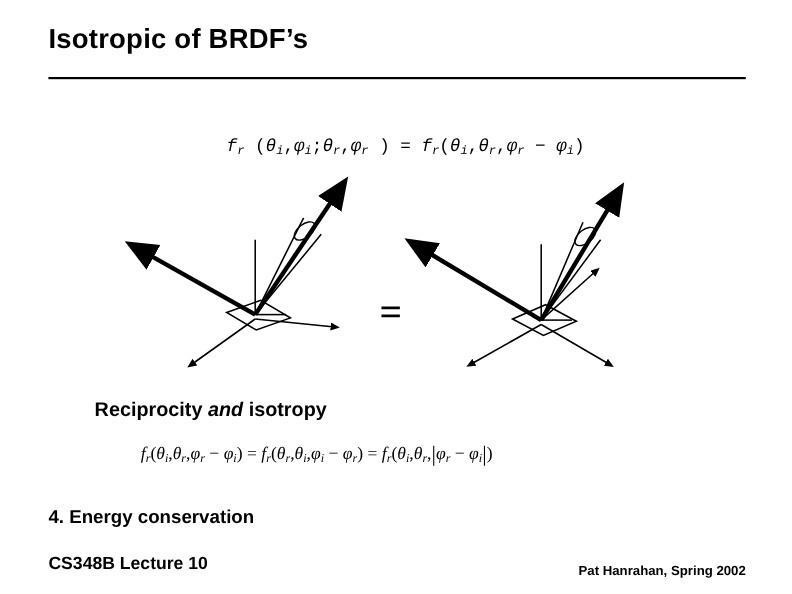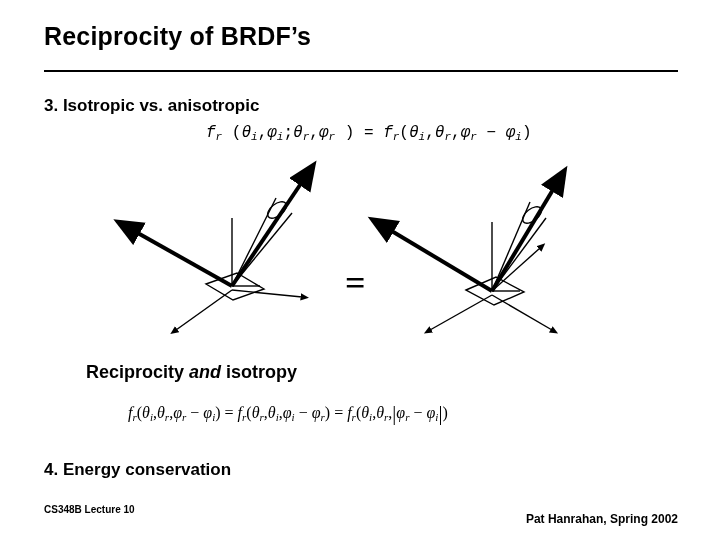--- a/index.html
+++ b/index.html
@@ -91,45 +91,44 @@
     left: 345px;
     top: 262px;
     font-size: 36px;
     font-weight: bold;
     font-family: "Liberation Serif", serif;
   }
   .footer-left {
     position: absolute;
     left: 44px;
     top: 504px;
-    font-size: 10px;
+    font-size: 16px;
     font-weight: bold;
   }
   .footer-right {
     position: absolute;
     right: 42px;
     top: 512px;
     font-size: 12px;
     font-weight: bold;
   }
   .diagram {
     position: absolute;
     left: 0;
     top: 0;
   }
 </style>
 </head>
 <body>
 
 <div class="slide">
 
-  <div class="title">Reciprocity of BRDF’s</div>
+  <div class="title">Isotropic of BRDF’s</div>
   <div class="title-rule"></div>
 
-  <div class="heading3">3. Isotropic vs. anisotropic</div>
 
   <div class="eq-top">
     <span class="mvar">f</span><span class="sub">r</span>&nbsp;(<span class="mvar">θ</span><span class="sub">i</span>,<span class="mvar">φ</span><span class="sub">i</span>;<span class="mvar">θ</span><span class="sub">r</span>,<span class="mvar">φ</span><span class="sub">r</span>&nbsp;) = <span class="mvar">f</span><span class="sub">r</span>(<span class="mvar">θ</span><span class="sub">i</span>,<span class="mvar">θ</span><span class="sub">r</span>,<span class="mvar">φ</span><span class="sub">r</span> − <span class="mvar">φ</span><span class="sub">i</span>)
   </div>
 
   <svg class="diagram" width="720" height="540" viewBox="0 0 720 540">
     <defs>
       <marker id="ah" markerWidth="9" markerHeight="9" refX="1" refY="3.2" orient="auto" markerUnits="strokeWidth">
         <path d="M0,0 L0,6.4 L7.5,3.2 z" fill="#000"></path>
       </marker>

